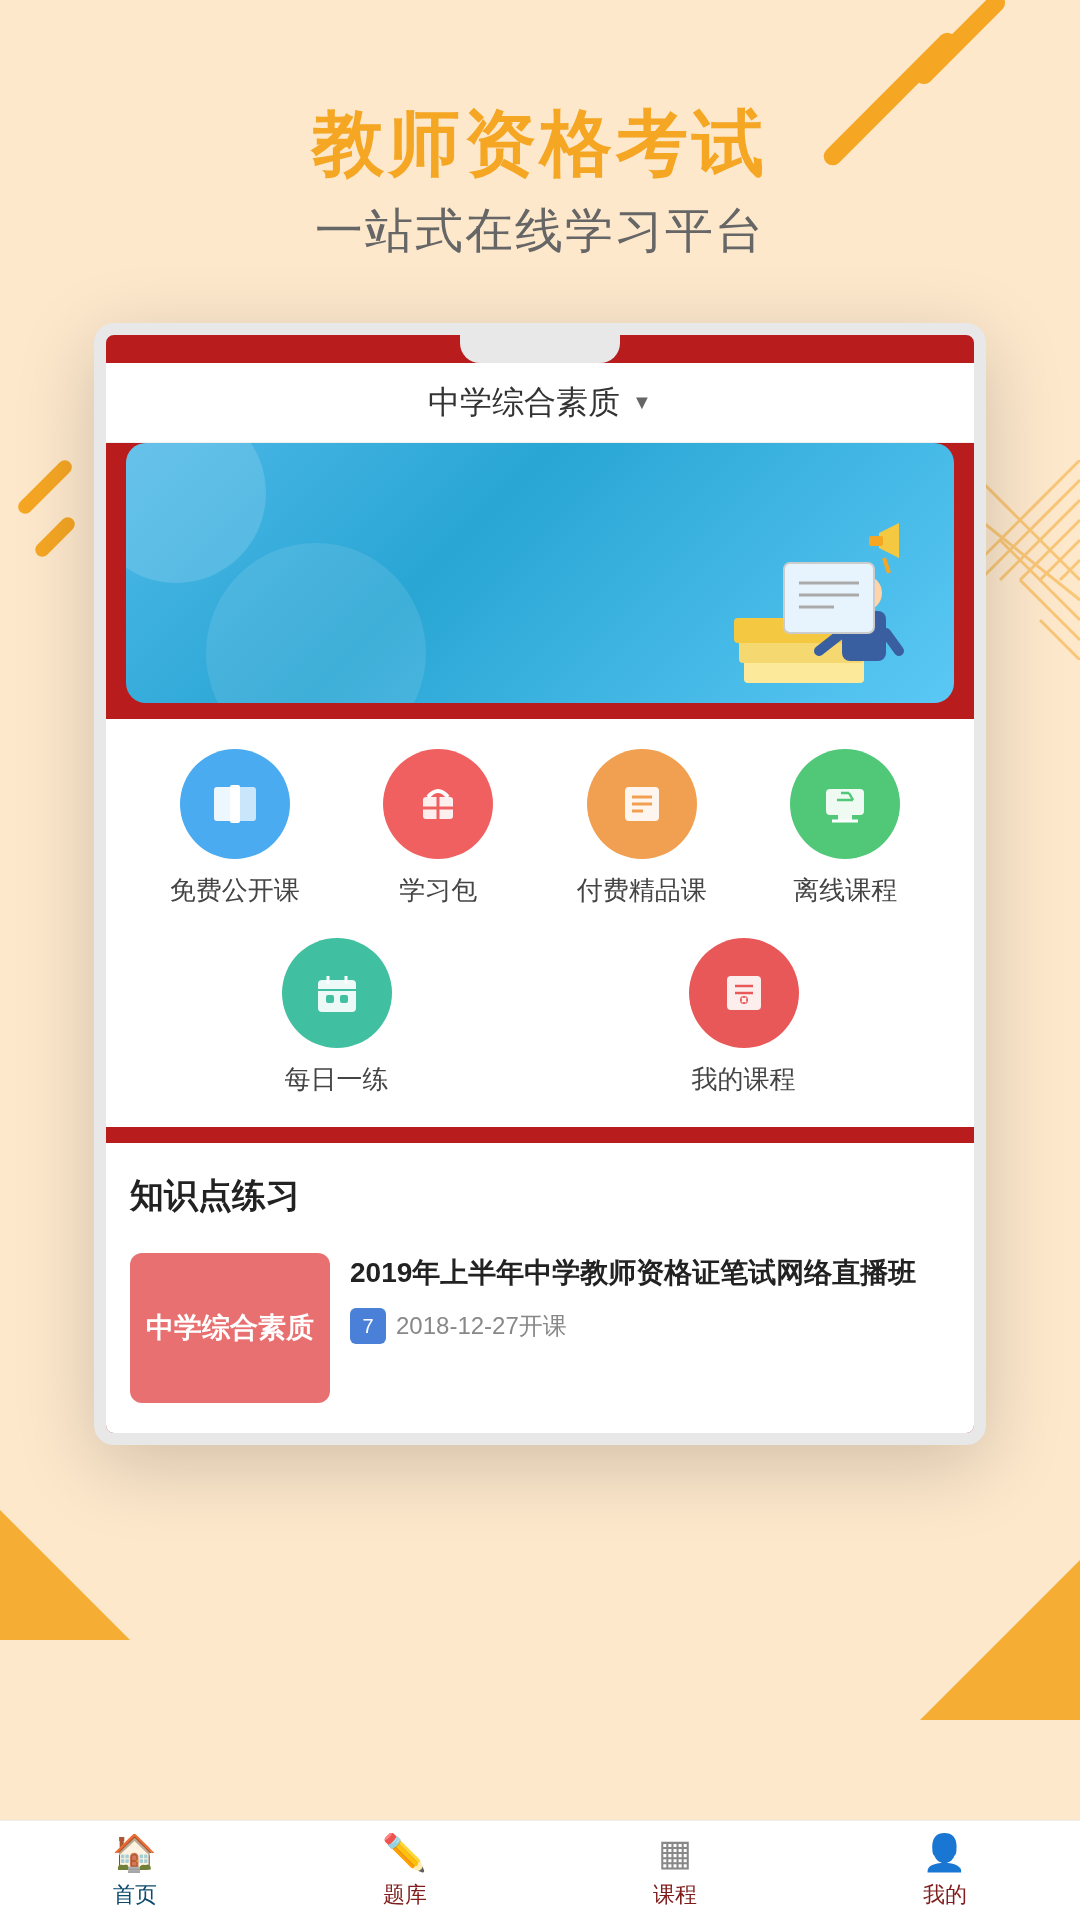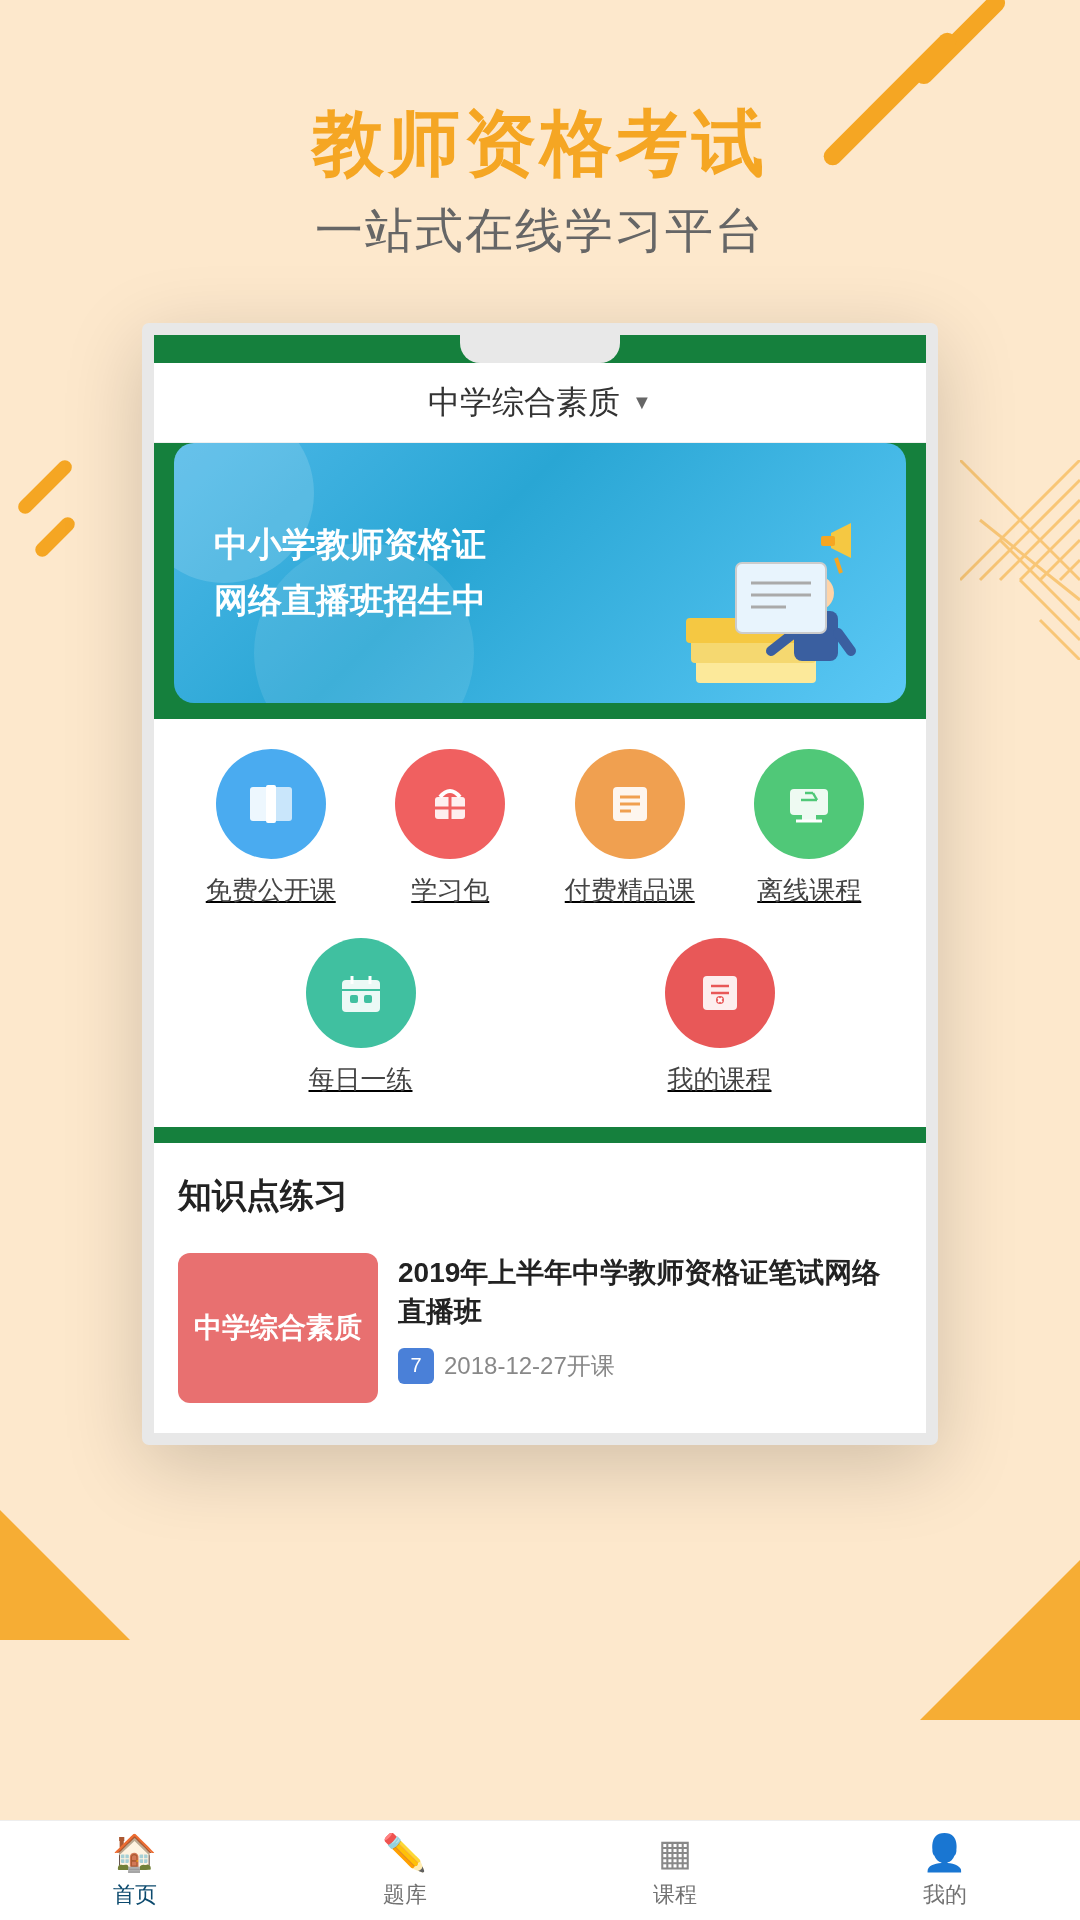--- a/index.html
+++ b/index.html
@@ -85,23 +85,23 @@
 
     
     .phone-wrap {
       position: relative;
       z-index: 2;
       display: flex;
       justify-content: center;
       margin-top: 20px;
     }
     .phone-mockup {
-      width: 796px;
-      background: #15803d;
-      border-radius: 7px;
+      width: 892px;
+      background: #b91c1c;
+      border-radius: 20px;
       border: 12px solid #e8e8e8;
       box-shadow: 0 20px 80px rgba(0,0,0,0.18);
       overflow: hidden;
       position: relative;
     }
     .phone-notch {
       width: 160px;
       height: 28px;
       background: #e8e8e8;
       border-radius: 0 0 20px 20px;
@@ -181,21 +181,20 @@
       display: flex;
       align-items: flex-end;
       justify-content: center;
     }
 
     
     .icon-grid {
       background: #fff;
       margin: 16px 0 0;
       padding: 30px 27px;
-      text-decoration: underline;
     }
     .icon-row {
       display: flex;
       justify-content: space-around;
       margin-bottom: 30px;
     }
     .icon-row:last-child { margin-bottom: 0; }
     .icon-item {
       display: flex;
       flex-direction: column;
@@ -313,21 +312,21 @@
       align-items: center;
       justify-content: center;
       gap: 6px;
       cursor: pointer;
     }
     .nav-icon {
       font-size: 36px;
     }
     .nav-label {
       font-size: 22px;
-      color: #737373;
+      color: #7f1d1d;
     }
     .nav-item.active .nav-label { color: #4a80d8; }
     .nav-item.active .nav-icon { color: #4a80d8; }
     .nav-icon { color: #888; }
 
     
     .phone-content {
       overflow: hidden;
     }
   </style>
@@ -376,24 +375,20 @@
       <div class="phone-topbar">
         <div class="category-selector">
           <span>中学综合素质</span>
           <span class="arrow">▼</span>
         </div>
       </div>
 
       <div class="banner">
         <div class="banner-circles"></div>
         <div class="banner-circles2"></div>
-        <div class="banner-text">
-          <div class="line1">中小学教师资格证</div>
-          <div class="line2">网络直播班招生中</div>
-        </div>
 
         <div class="banner-illustration">
           <svg width="200" height="200" viewBox="0 0 200 200" xmlns="http://www.w3.org/2000/svg">
 
             <rect x="20" y="155" width="120" height="25" rx="4" fill="#fce99a"></rect>
             <rect x="15" y="135" width="125" height="25" rx="4" fill="#f5d870"></rect>
             <rect x="10" y="115" width="130" height="25" rx="4" fill="#f5c842"></rect>
 
             <circle cx="140" cy="90" r="18" fill="#ffd4a8"></circle>
             <rect x="118" y="108" width="44" height="50" rx="8" fill="#3a5fa0"></rect>

